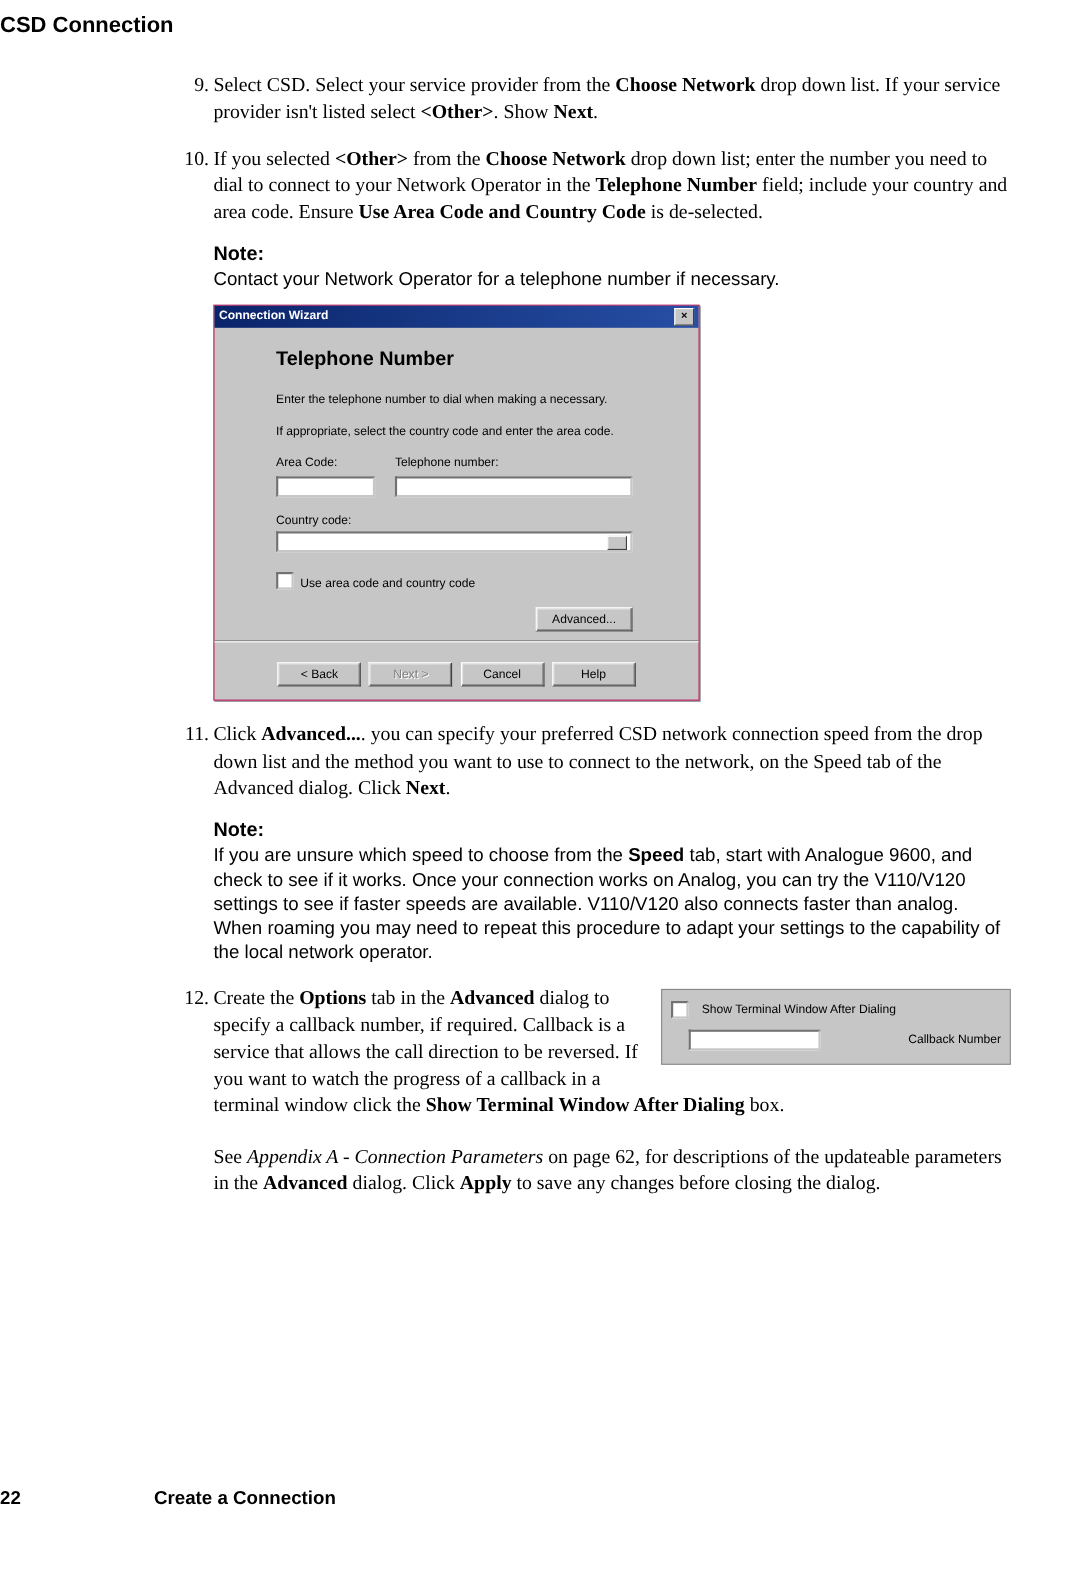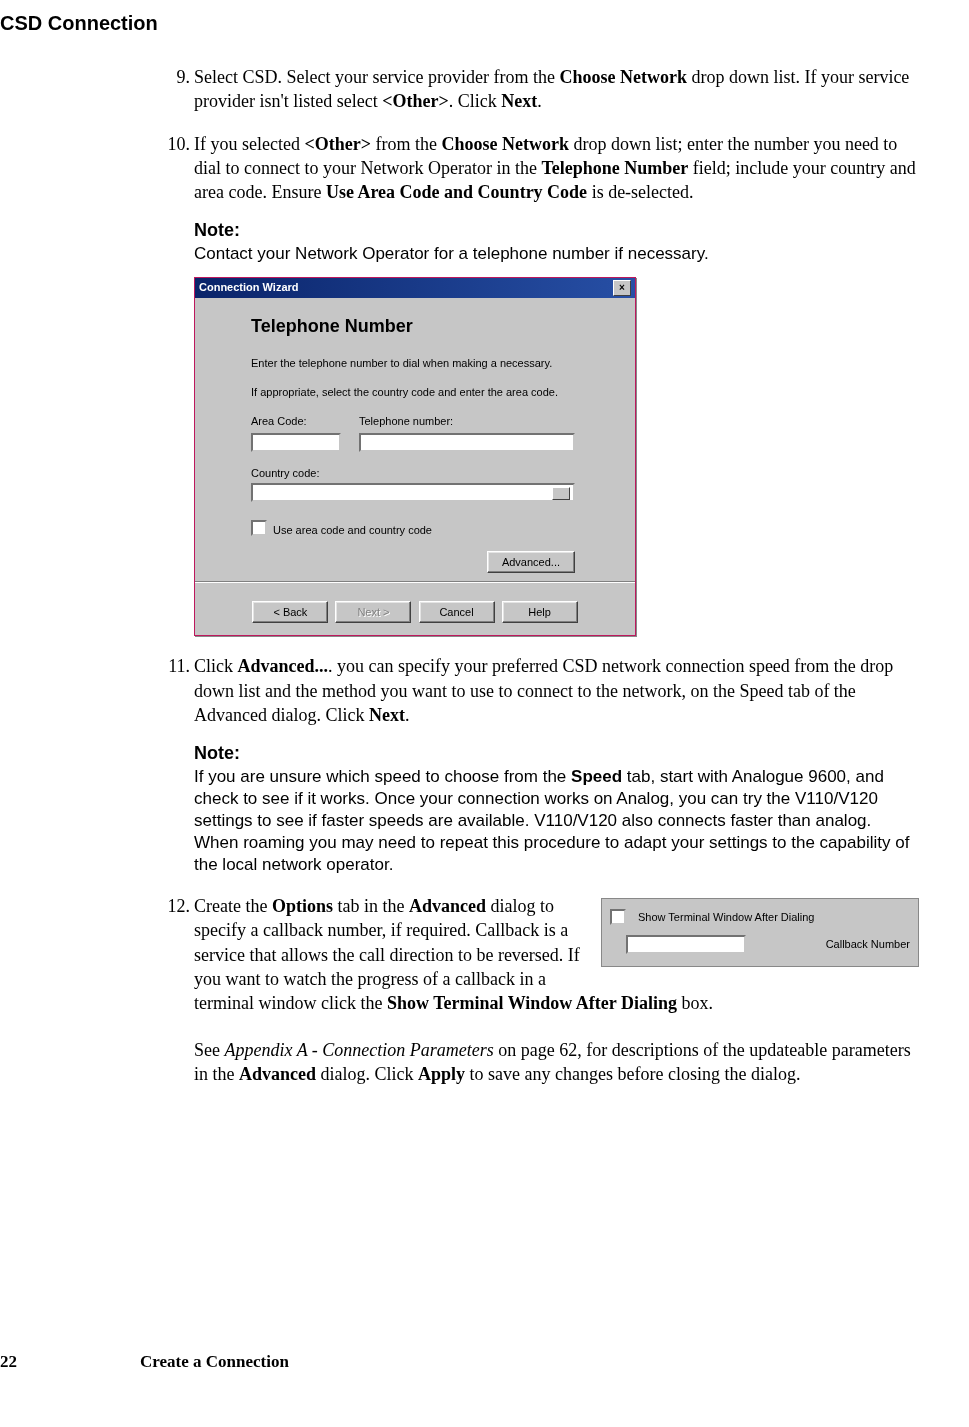--- a/index.html
+++ b/index.html
@@ -217,21 +217,21 @@
     width: 120px;
     height: 19px;
     background: #fff;
     border: 2px inset #c6c6c6;
     box-sizing: border-box;
   }
 
   .page-footer {
     position: absolute;
     left: 0; bottom: 0;
-    font-family: Liberation Serif, serif;
+    font-family: Liberation Sans, sans-serif;
     font-weight: bold;
     font-size: 17px;
   }
   .page-footer .pn {
     display: inline-block;
     width: 140px;
   }
   .wrap12 { overflow: hidden; }
 </style>
 </head>
@@ -239,21 +239,21 @@
 
 <div class="page">
 
   <div class="section-title">CSD Connection</div>
 
   <div class="indent-block">
     <ol class="steps">
 
       <li>
         <span class="step-marker">9.</span>
-        <span class="body-text"><span>Select CSD. Select your service provider from the </span><b>Choose Network</b><span> drop down list. If your service provider isn't listed select </span><b>&lt;Other&gt;</b><span>. Click </span><b>Next</b><span>.</span></span>
+        <span class="body-text"><span>Select CSD. Select your service provider from the </span><b>Choose Network</b><span> drop down list. If your service provider isn't listed select </span><b>&lt;Other&gt;</b><span>. Show </span><b>Next</b><span>.</span></span>
       </li>
 
       <li>
         <span class="step-marker">10.</span>
         <div class="body-text"><span>If you selected </span><b>&lt;Other&gt;</b><span> from the </span><b>Choose Network</b><span> drop down list; enter the number you need to dial to connect to your Network Operator in the </span><b>Telephone Number</b><span> field; include your country and area code. Ensure </span><b>Use Area Code and Country Code</b><span> is de-selected.</span></div>
 
         <div class="sub-para" style="margin-top:14px;">
           <div class="note-label">Note:</div>
           <div class="note-body">Contact your Network Operator for a telephone number if necessary.</div>
         </div>

